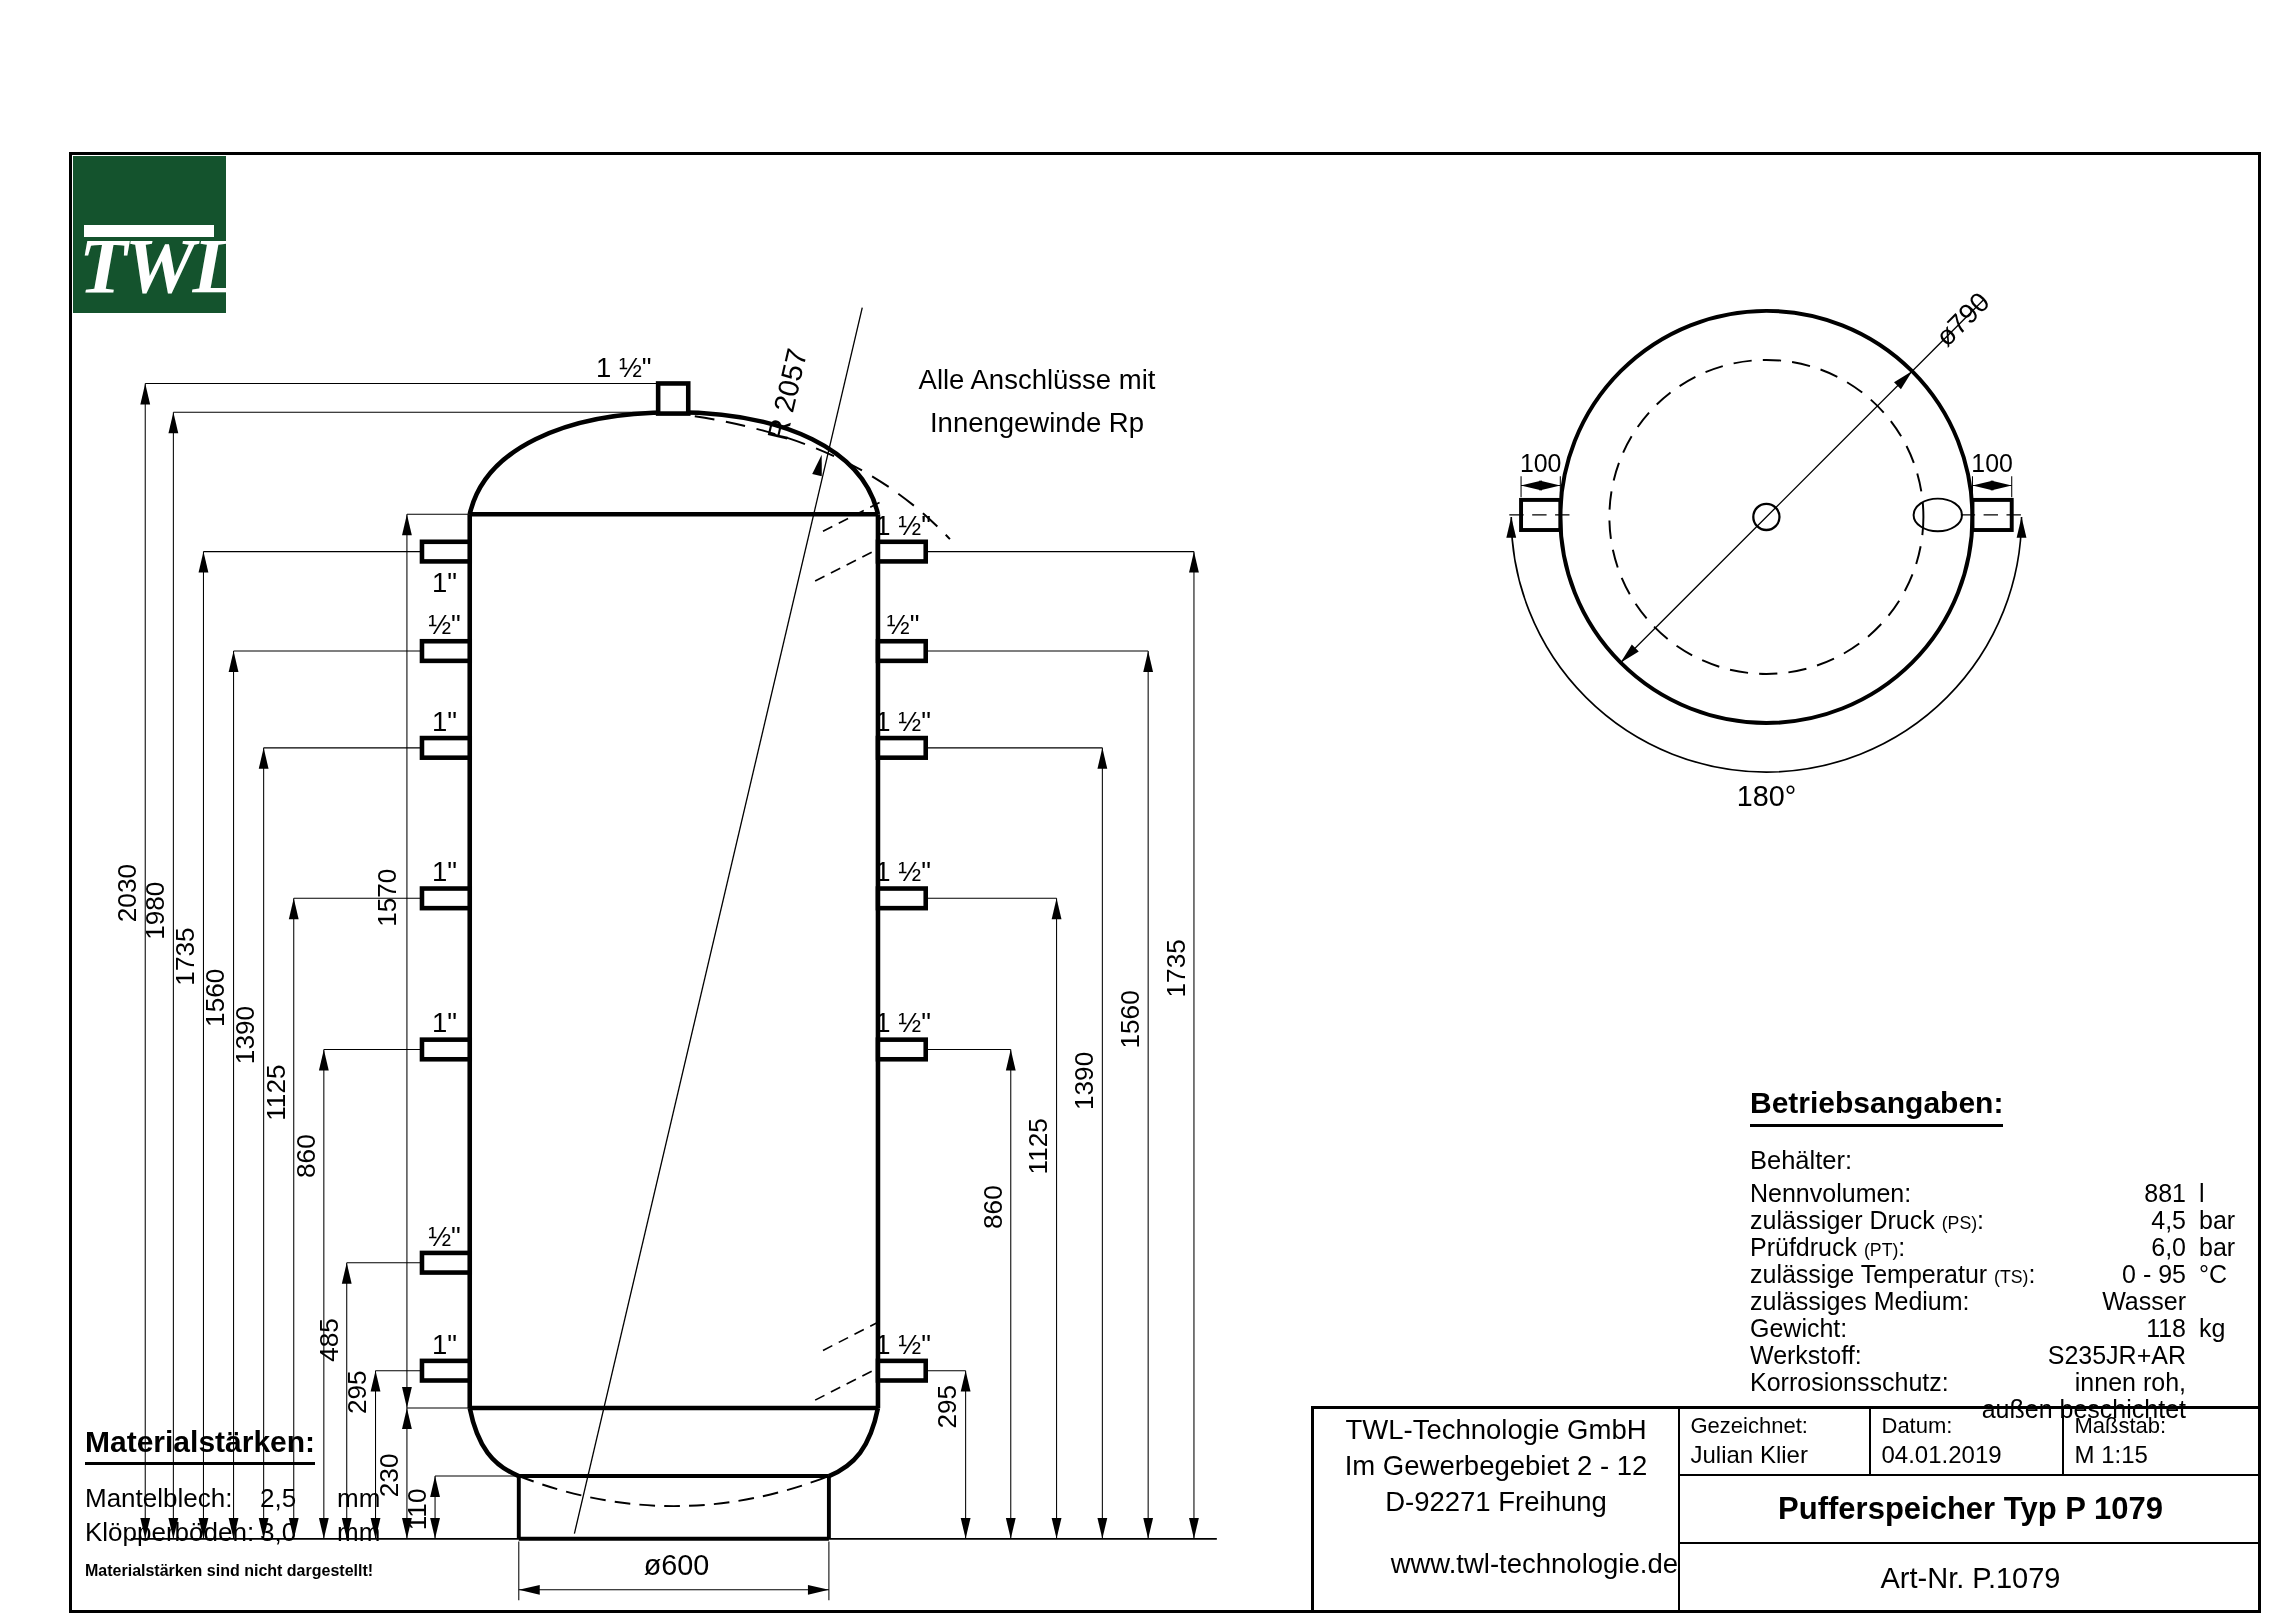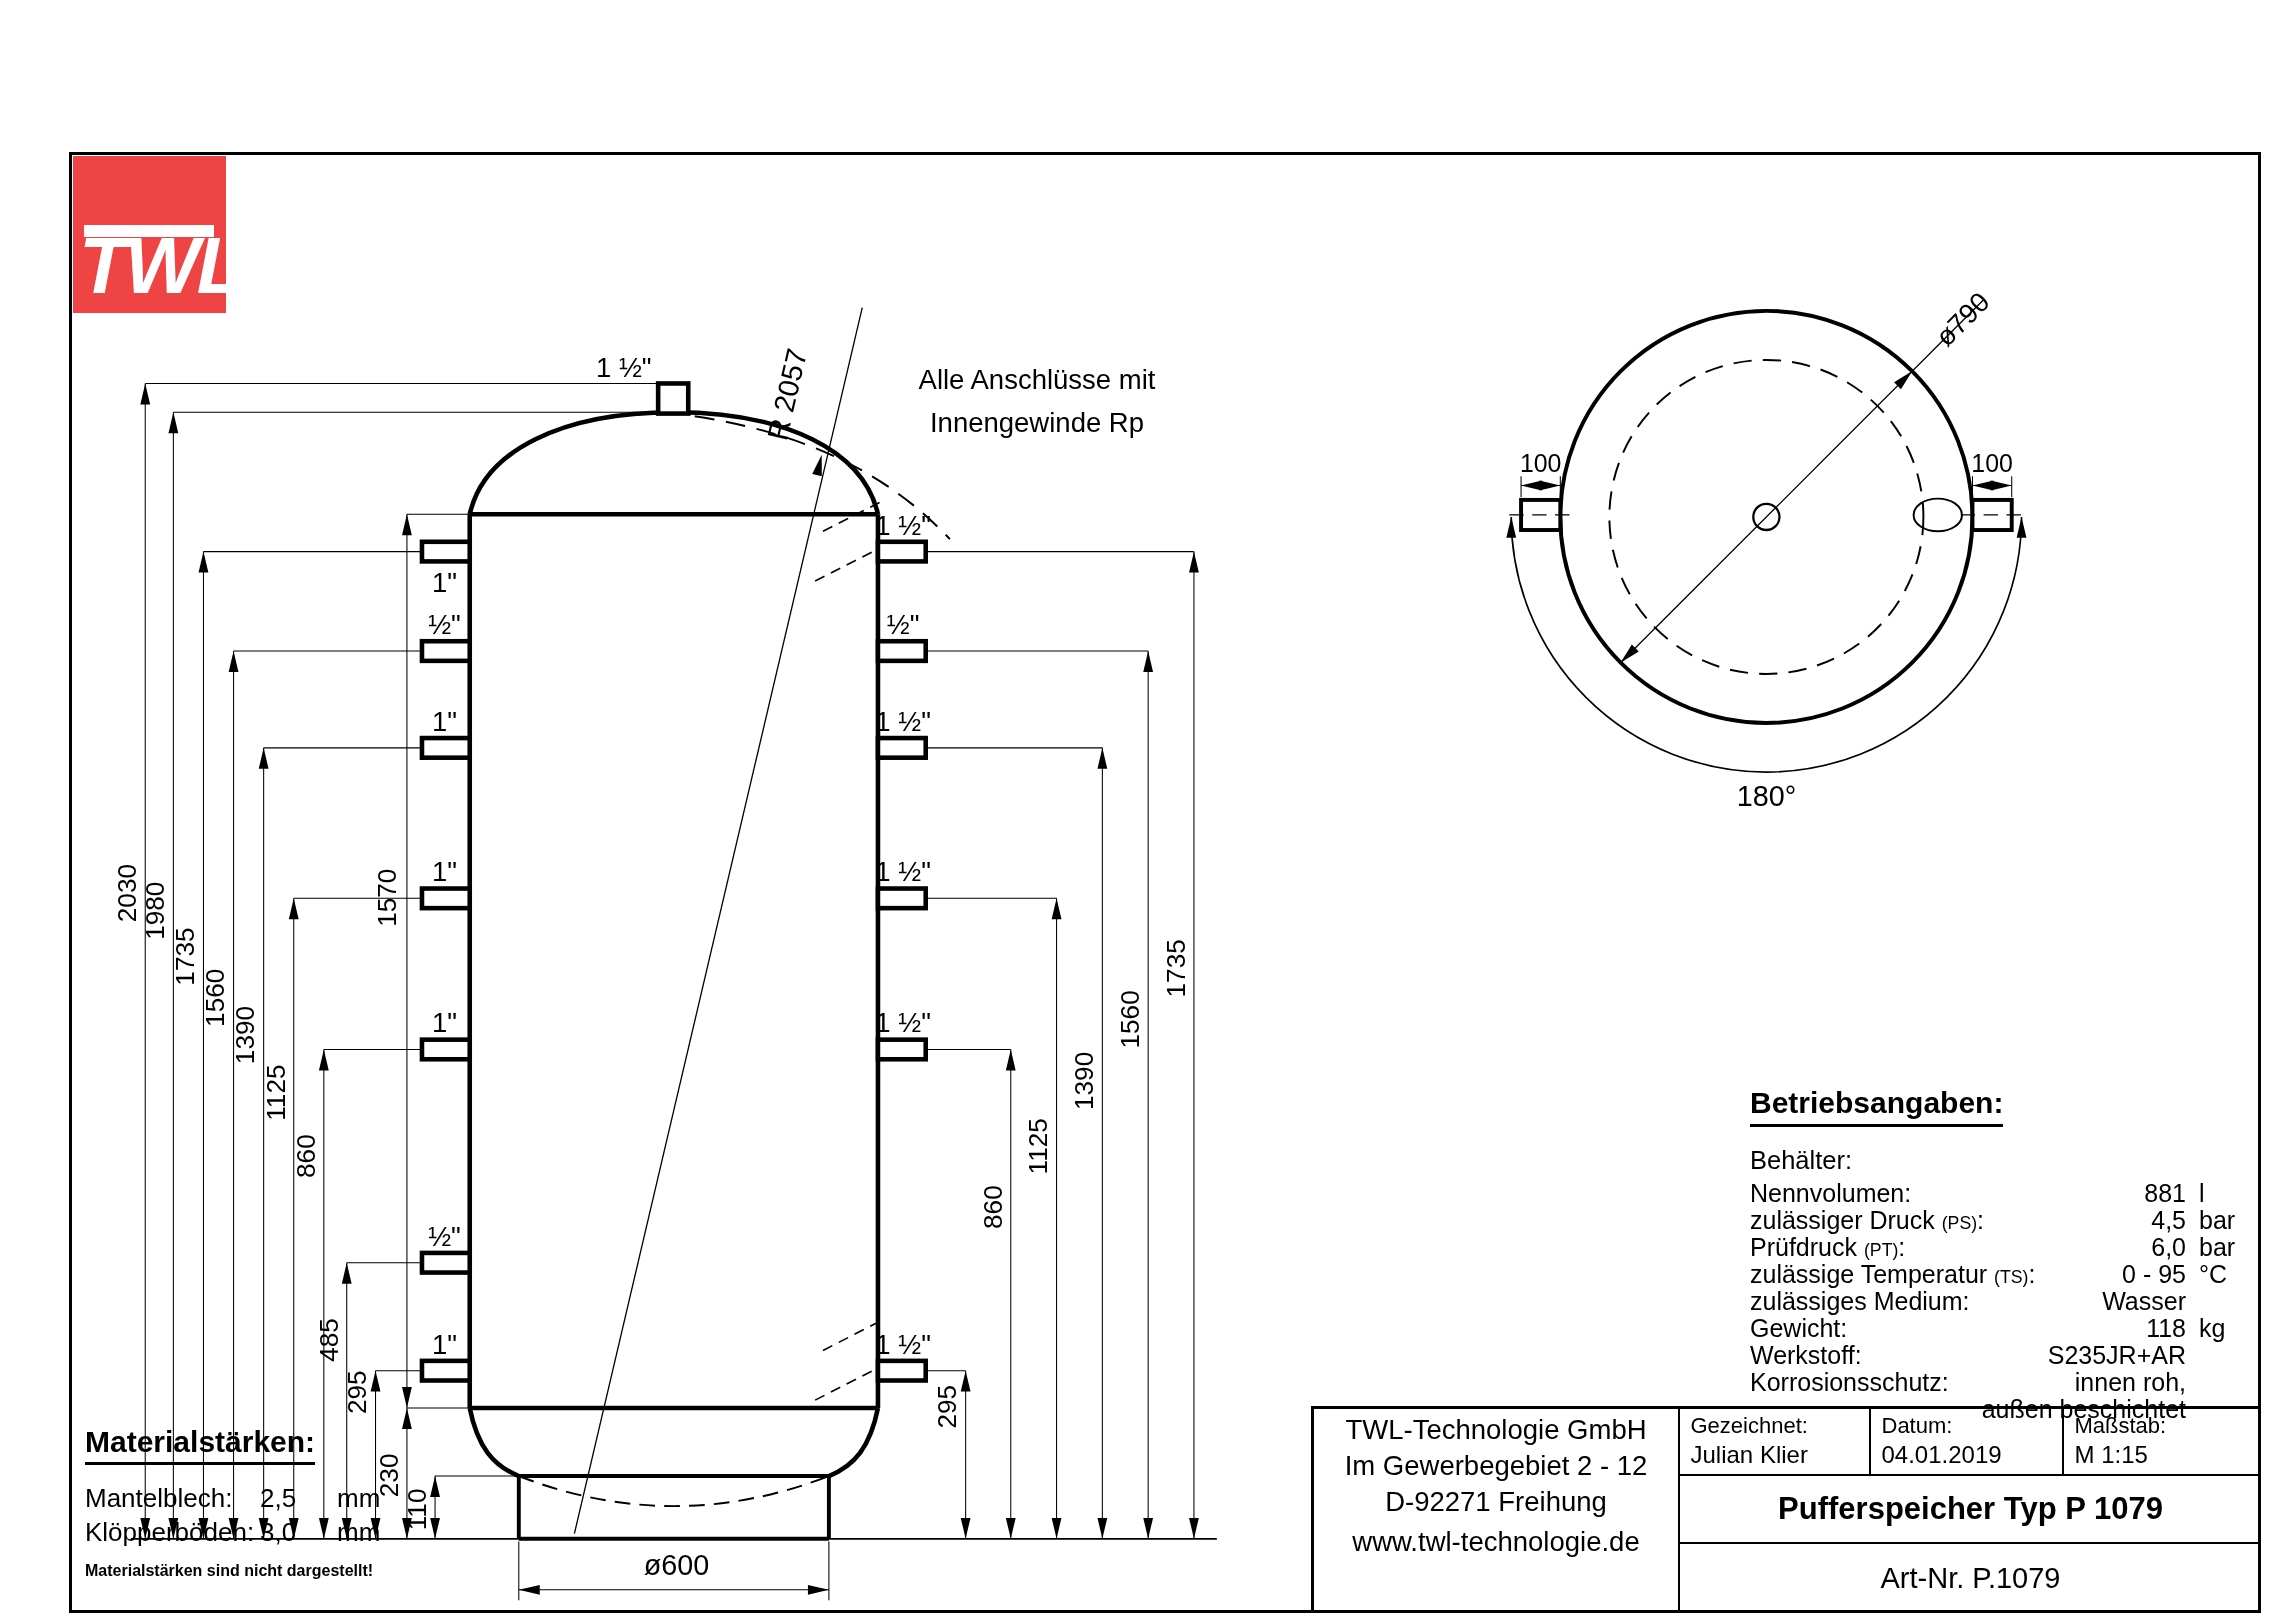--- a/index.html
+++ b/index.html
@@ -34,21 +34,21 @@
   .mat-row{display:flex;font-size:26px;height:34px;align-items:baseline;}
   .mat-label{width:175px;}
   .mat-value{width:77px;}
   .mat-note{font-size:16px;font-weight:bold;margin-top:10.5px;white-space:nowrap;}
   
   .tb{position:absolute;left:1311px;top:1406px;width:950px;height:207px;
       border-top:3.9px solid #000;border-left:3.9px solid #000;box-sizing:border-box;
       display:flex;}
   .tb-company{width:366px;border-right:2.6px solid #000;box-sizing:border-box;
               text-align:center;font-size:27.5px;line-height:1.3;padding-top:3px;}
-  .tb-company .site{margin-top:5px;}
+  .tb-company .site{margin-top:27px;text-align:right;}
   .tb-right{flex:1;display:flex;flex-direction:column;}
   .tb-r1{height:67px;display:flex;border-bottom:2.6px solid #000;box-sizing:border-box;}
   .tb-cell{box-sizing:border-box;padding:3.9px 0 0 10.5px;}
   .tb-cell .lab{font-size:22px;}
   .tb-cell .val{font-size:24px;margin-top:2.6px;}
   .tb-c1{width:191px;border-right:2.6px solid #000;}
   .tb-c2{width:193px;border-right:2.6px solid #000;}
   .tb-c3{flex:1;}
   .tb-r2{height:68px;border-bottom:2.6px solid #000;box-sizing:border-box;
          display:flex;align-items:center;justify-content:center;
@@ -235,21 +235,21 @@
         <polygon points="0,0 -32,7.5 -32,-7.5" fill="#000" transform="translate(2310,790) rotate(-90)"></polygon>
         <polygon points="0,0 -32,7.5 -32,-7.5" fill="#000" transform="translate(3090,790) rotate(-90)"></polygon>
         <text x="2700" y="1232" font-size="44" fill="#000" text-anchor="middle">180°</text>
         <line x1="2477" y1="1013" x2="3032" y2="458" stroke="#000" stroke-width="2"></line>
         <polygon points="0,0 -32,7.5 -32,-7.5" fill="#000" transform="translate(2923,567) rotate(-45)"></polygon>
         <polygon points="0,0 -32,7.5 -32,-7.5" fill="#000" transform="translate(2477,1013) rotate(135)"></polygon>
         <text x="3010" y="498" font-size="42" fill="#000" text-anchor="middle" transform="rotate(-45 3010 498)">ø790</text>
       </g>
     </svg>
 
-  <div class="logo" style="background: #ef4444;">
+  <div class="logo" style="background: #14532d; font-family: Liberation Serif, serif;">
     <div class="logo-bar"></div>
     <div class="logo-text">TWL</div>
   </div>
 
   <div class="note">
     <div>Alle Anschlüsse mit</div>
     <div>Innengewinde Rp</div>
   </div>
 
   <div class="bet">

